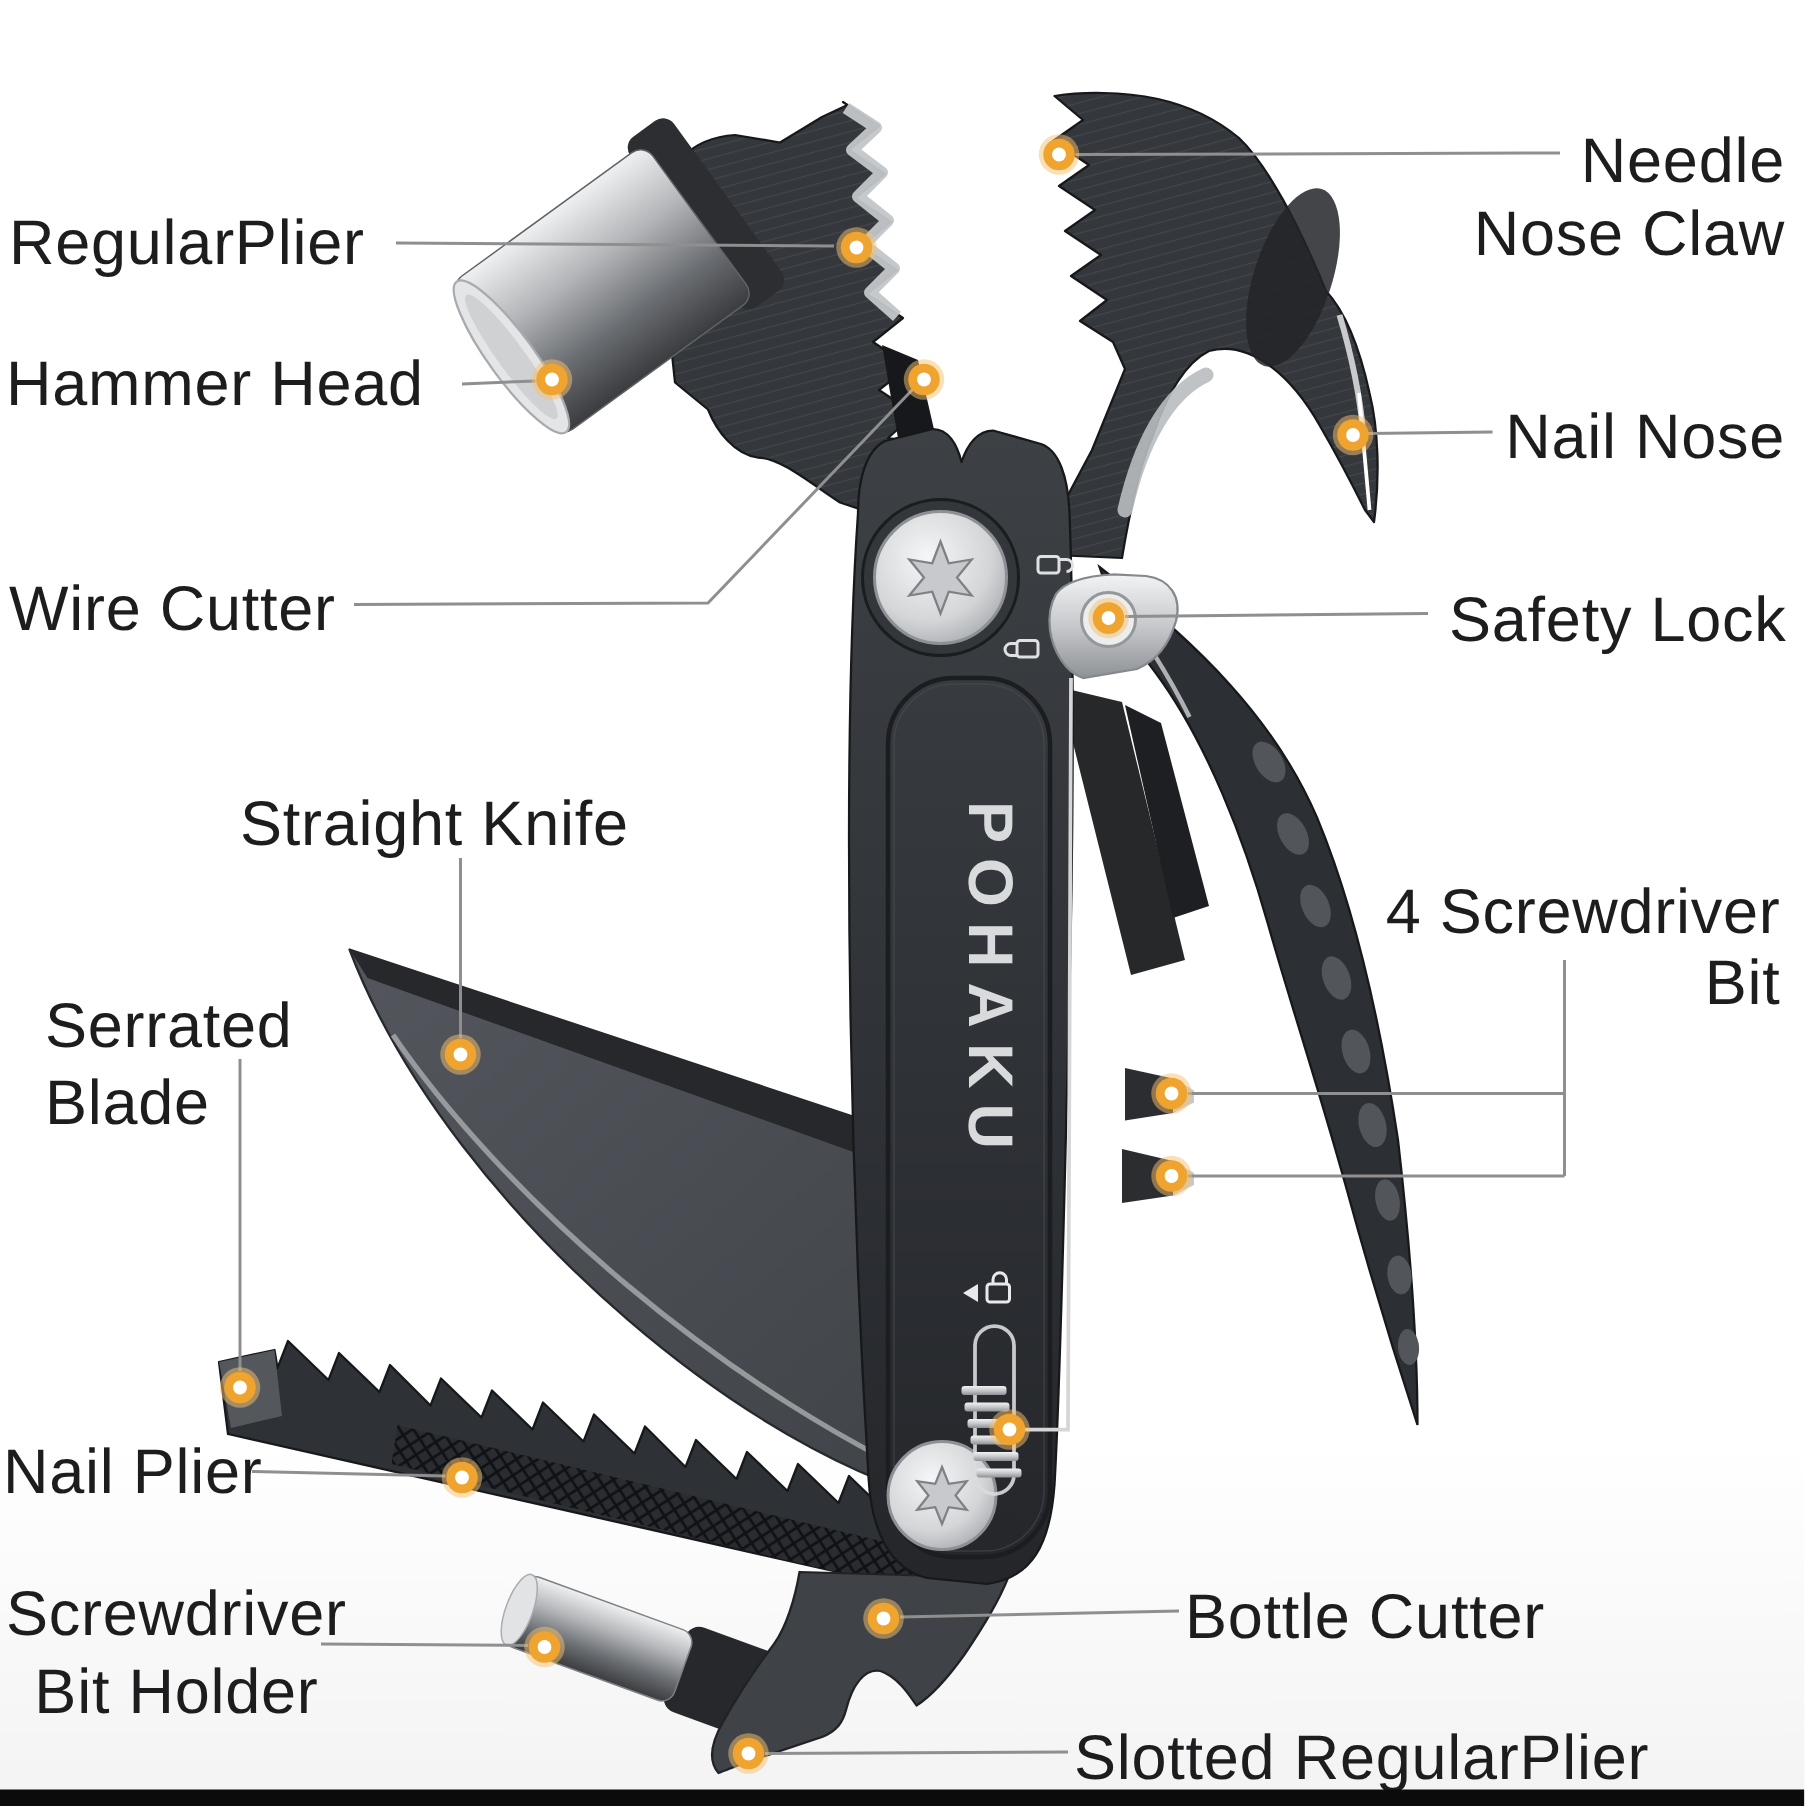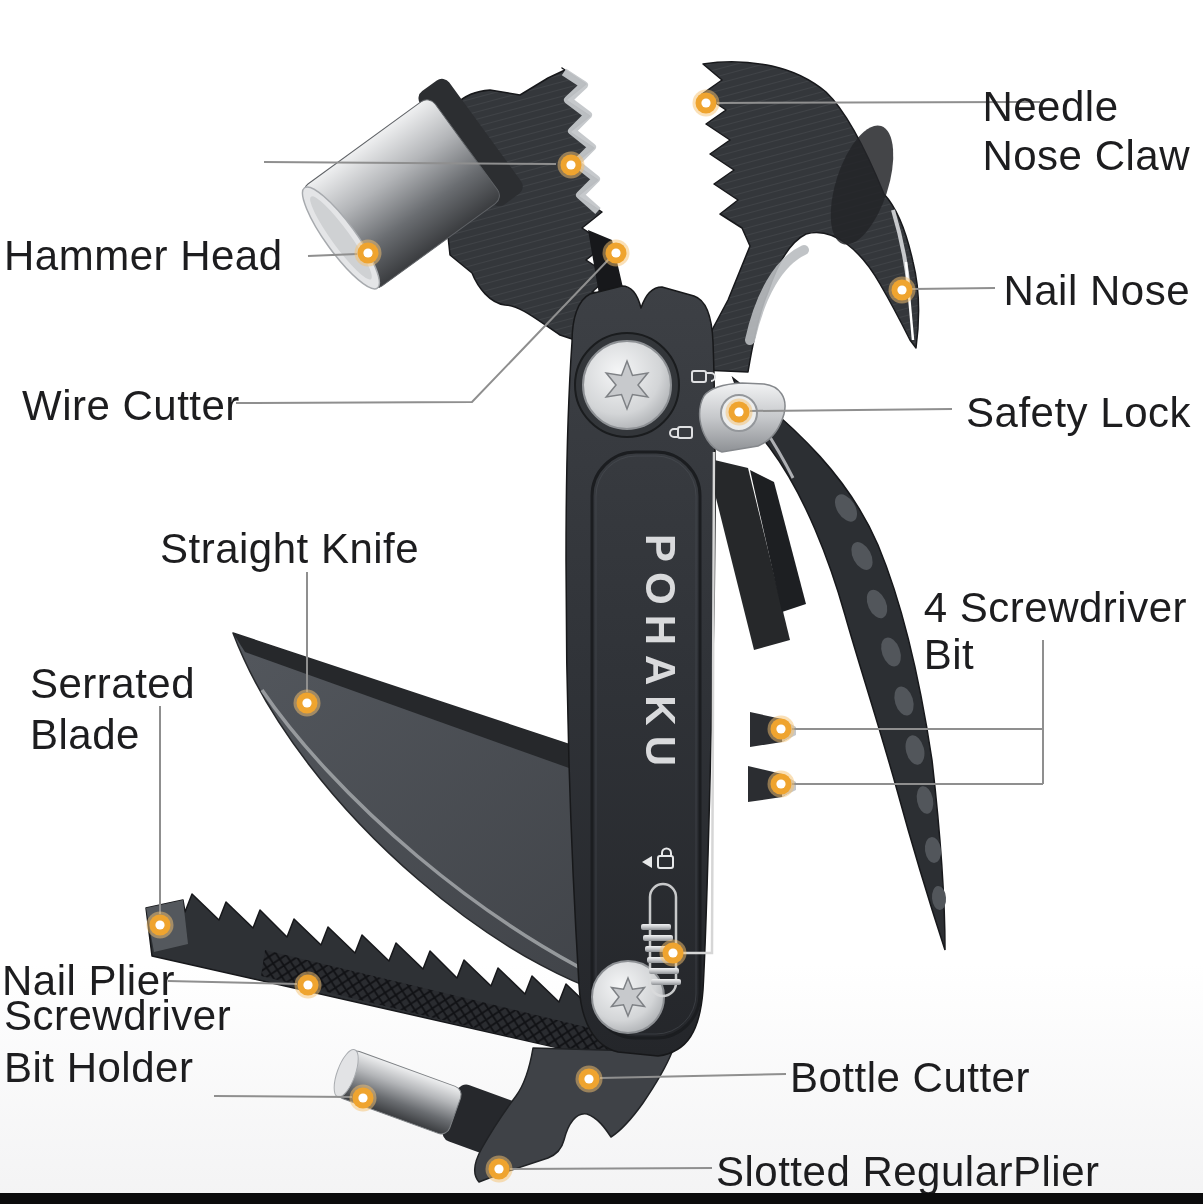--- a/index.html
+++ b/index.html
@@ -12,21 +12,21 @@
   }
   .art{position:absolute;left:0;top:0;width:1203px;height:1204px;}
   .lbl{
     position:absolute;
     font-size:42px;line-height:50px;
     letter-spacing:0.5px;
     color:#1d1d1f;
     white-space:nowrap;
   }
   .lbl .ln{display:block;}
-  .r{text-align:left;}
+  .r{text-align:right;}
   .bottom-bar{
     position:absolute;left:0;bottom:0;width:100%;height:11px;
     background:#0b0b0c;
   }
 </style>
 </head>
 <body>
 
 <div class="stage">
 
@@ -303,32 +303,33 @@
       <circle cx="589" cy="1079" r="4.6" fill="#FFFFFF"></circle>
     </g>
     <g>
       <circle cx="499" cy="1169" r="13.5" fill="#F6C170" opacity="0.5"></circle>
       <circle cx="499" cy="1169" r="10.5" fill="#EFA42F"></circle>
       <circle cx="499" cy="1169" r="4.6" fill="#FFFFFF"></circle>
     </g>
   </g>
 </svg>
 
+<div class="lbl" style="left:6px;top:137px;">RegularPlier</div>
 <div class="lbl" style="left:4px;top:231px;">Hammer Head</div>
-<div class="lbl" style="left:6px;top:381px;margin-left:16px;">Wire Cutter</div>
+<div class="lbl" style="left:6px;top:381px;">Wire Cutter</div>
 <div class="lbl" style="left:160px;top:524px;">Straight Knife</div>
 
 <div class="lbl" style="left:30px;top:658px;line-height:51px;">
   <span class="ln">Serrated</span>
   <span class="ln">Blade</span>
 </div>
 
 <div class="lbl" style="left:2px;top:956px;">Nail Plier</div>
 
-<div class="lbl" style="left:4px;top:990px;line-height:52px;">
+<div class="lbl" style="left:4px;top:1050px;line-height:52px;text-align:center;">
   <span class="ln">Screwdriver</span>
   <span class="ln">Bit Holder</span>
 </div>
 
 <div class="lbl r" style="right:13px;top:82px;line-height:49px;">
   <span class="ln">Needle</span>
   <span class="ln">Nose Claw</span>
 </div>
 
 <div class="lbl r" style="right:13px;top:266px;">Nail Nose</div>

